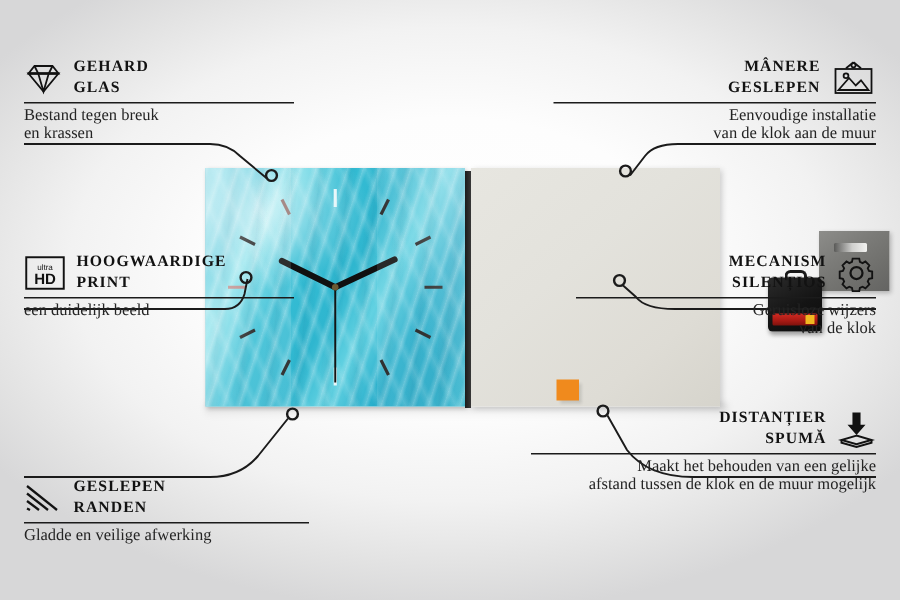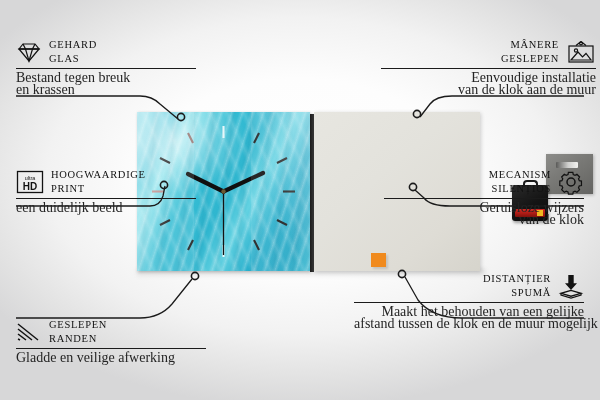--- a/index.html
+++ b/index.html
@@ -110,48 +110,48 @@
   }
 
   
   #dial { position: absolute; left: 0; top: 0; width: 173px; height: 159px; }
 
   
   .callout { position: absolute; }
   .co-head { display: flex; align-items: center; gap: 7px; }
   .co-titles {
     font-family: "Liberation Serif", serif;
-    font-weight: normal;
+    font-weight: bold;
     font-size: 10.5px;
     letter-spacing: .7px;
     color: #121212;
     line-height: 13.5px;
     white-space: nowrap;
   }
   .co-rule {
     height: 1px; background: #1b1b1b;
     margin-top: 3px;
   }
   .co-sub {
     font-family: "Liberation Serif", serif;
-    font-size: 14px;
+    font-size: 11px;
     color: #242424;
     line-height: 11.5px;
     margin-top: 3px;
     white-space: nowrap;
   }
   .left .co-titles, .left .co-sub { text-align: left; }
   .right .co-head { flex-direction: row; justify-content: flex-end; }
   .right .co-titles, .right .co-sub { text-align: right; }
   .ico { flex: 0 0 auto; line-height: 0; }
 
   .c-gehard  { left: 16px;  top: 38px;  width: 180px; }
   .c-print   { left: 16px;  top: 168px; width: 180px; }
   .c-randen  { left: 16px;  top: 278px; width: 190px; margin-top: 40px; }
-  .c-manere  { right: 4px; top: 38px;  width: 215px; }
+  .c-manere  { right: 16px; top: 38px;  width: 215px; }
   .c-mecan   { right: 16px; top: 168px; width: 200px; }
   .c-dist    { right: 16px; top: 272px; width: 230px; }
 
   #lines { position: absolute; left: 0; top: 0; width: 600px; height: 400px; pointer-events: none; }
 </style>
 </head>
 <body>
 
 <div id="stage">
 

